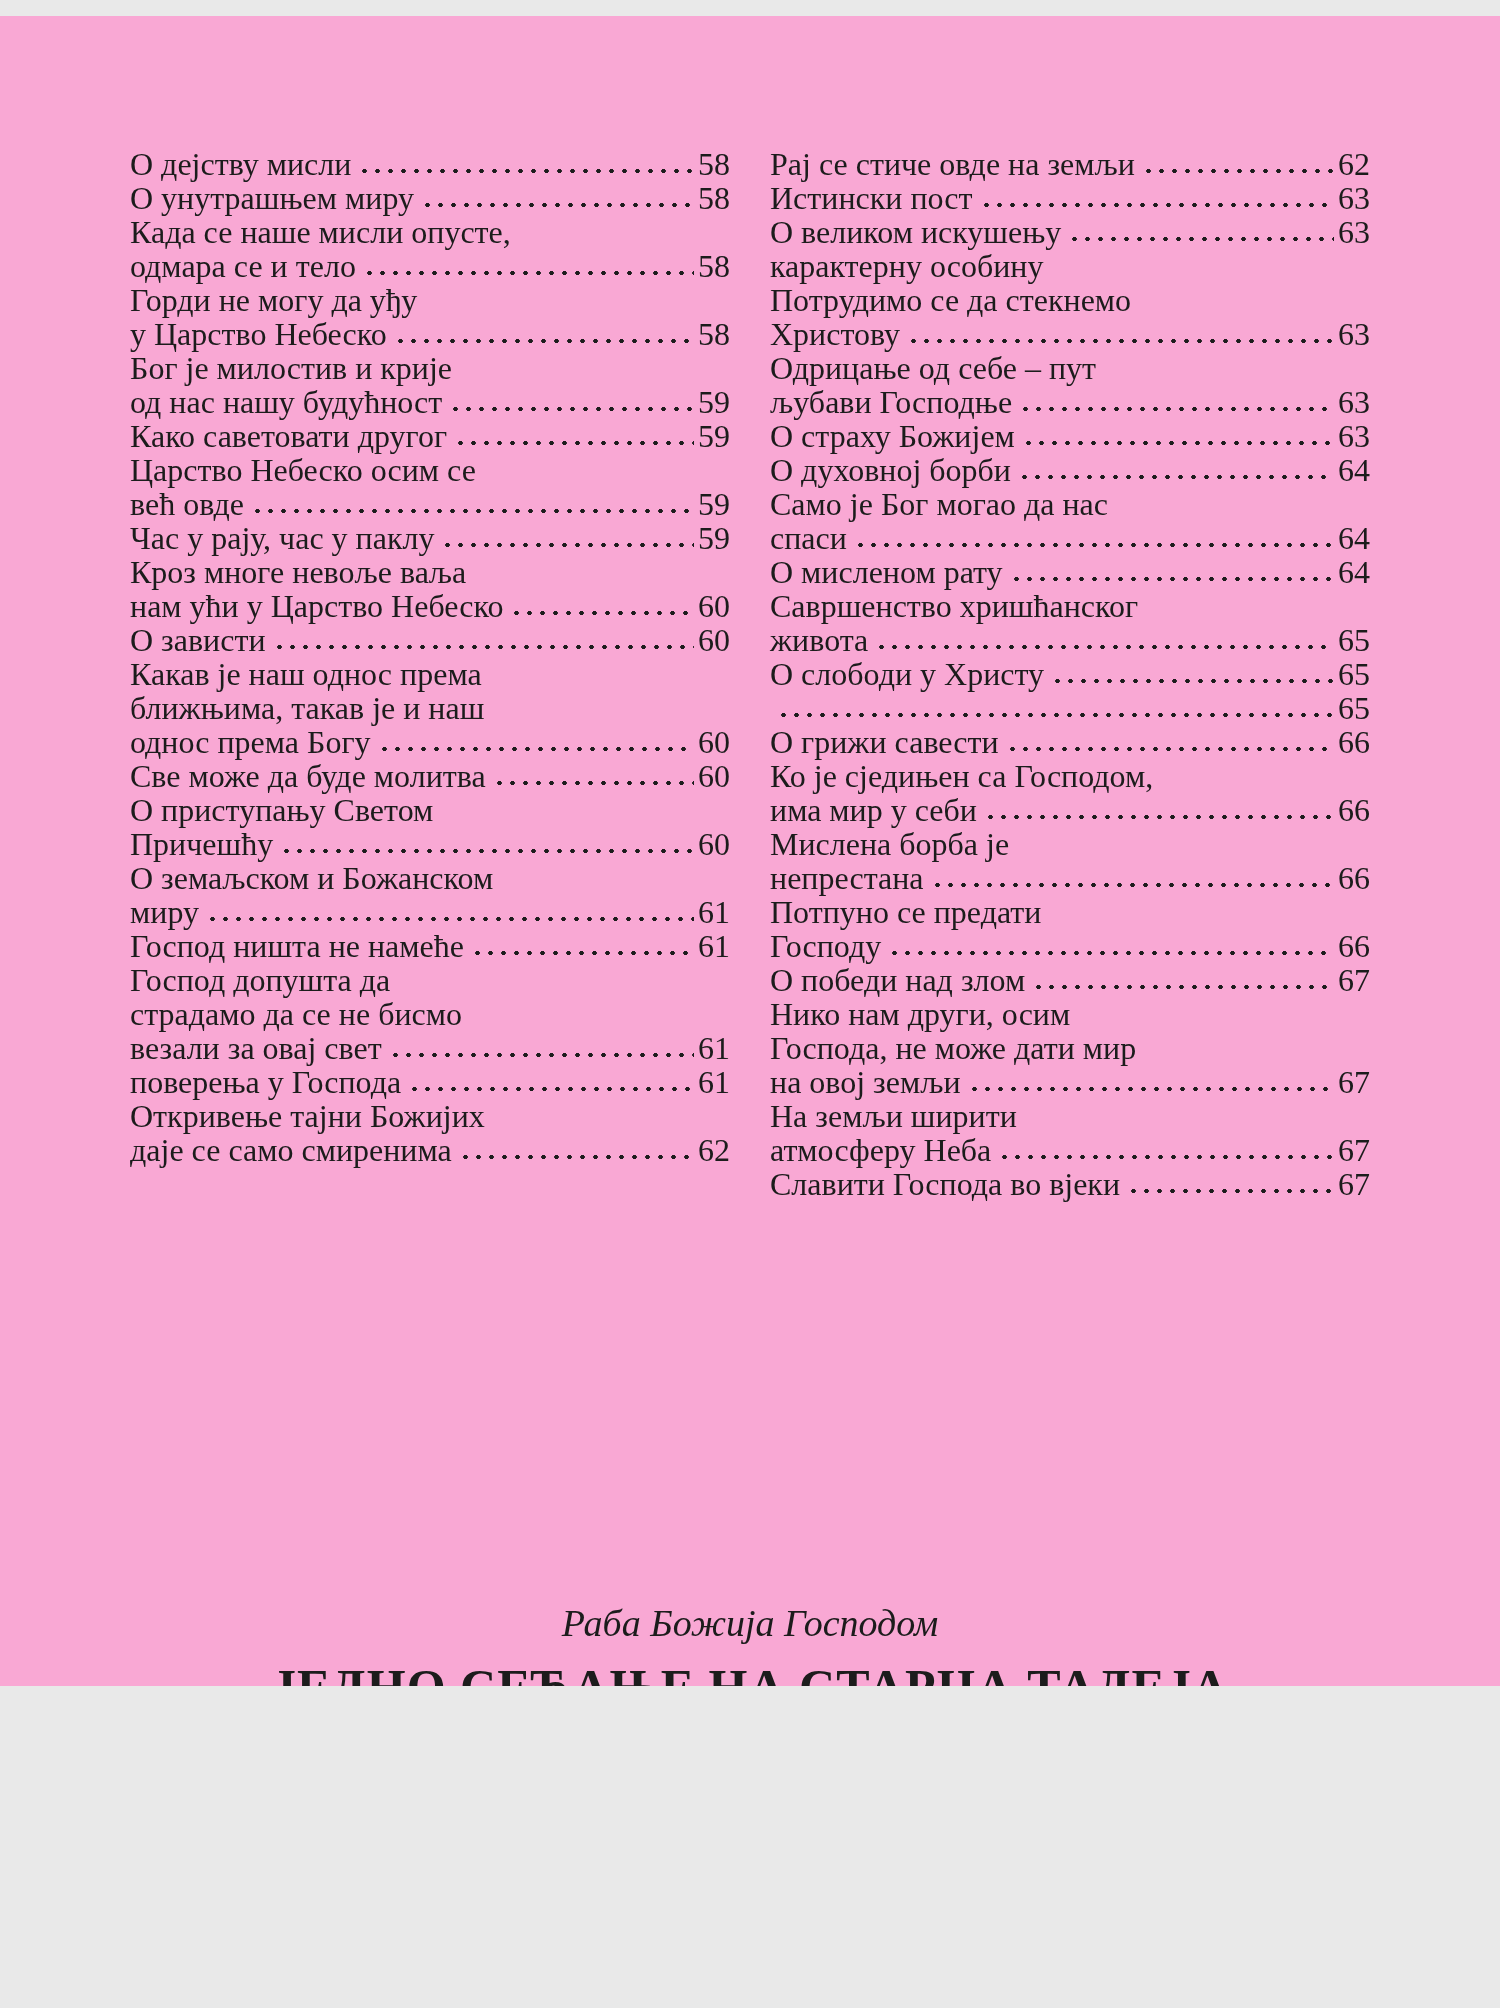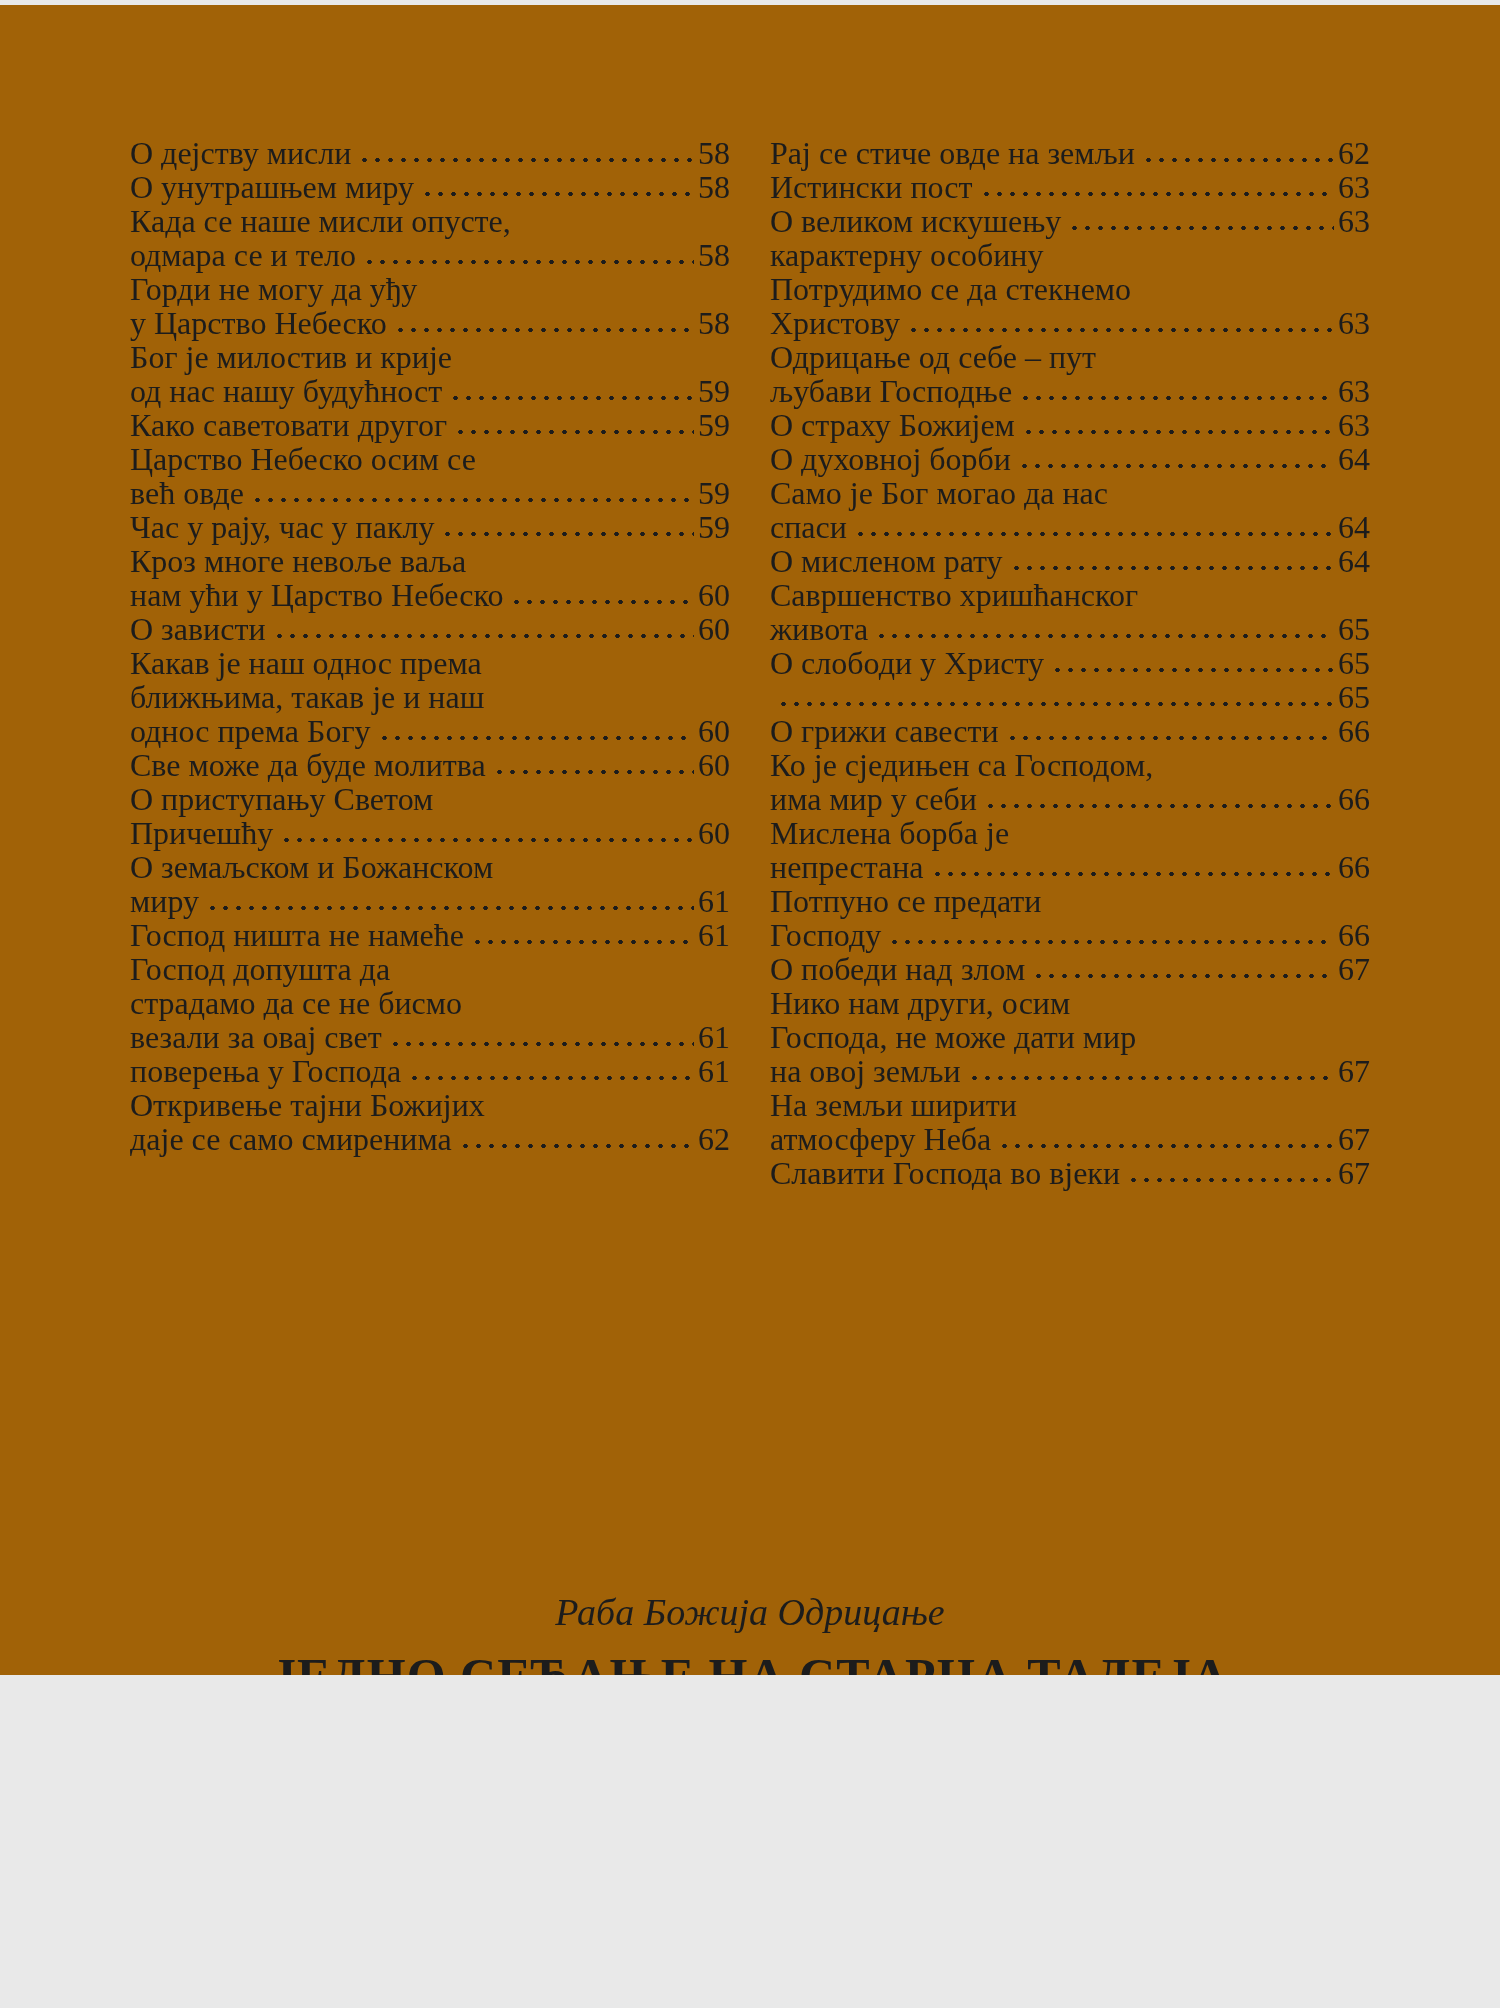--- a/index.html
+++ b/index.html
@@ -1,21 +1,21 @@
 <!DOCTYPE html>
 <html><head>
 <meta charset="utf-8">
 <style>
   html, body { margin: 0; padding: 0; background: #e9e9e9; }
   .page {
     position: relative;
     width: 1500px;
     height: 1670px;
-    margin: 5px auto;
-    background: #a16207;
+    margin: 16px auto;
+    background: #f9a8d4;
     color: #1c1c1c;
     font-family: "Liberation Serif", "DejaVu Serif", serif;
     overflow: hidden;
   }
   .content {
     position: absolute;
     left: 130px;
     top: 131px;
     width: 1240px;
   }
@@ -338,21 +338,21 @@
             <span class="p">67</span>
           </div>
           <div class="row">
             <span class="t">Славити Господа во вјеки</span>
             <span class="dots"></span>
             <span class="p">67</span>
           </div>
         </div>
     </div>
     <div class="section-head">
-      <div class="author">Раба Божија Одрицање</div>
+      <div class="author">Раба Божија Господом</div>
       <div class="title">ЈЕДНО СЕЋАЊЕ НА СТАРЦА ТАДЕЈА</div>
     </div>
     <div class="intro">
         <div class="row">
           <span class="t">Увод</span>
           <span class="dots"></span>
           <span class="p">68</span>
         </div>
       </div>
   </div>

